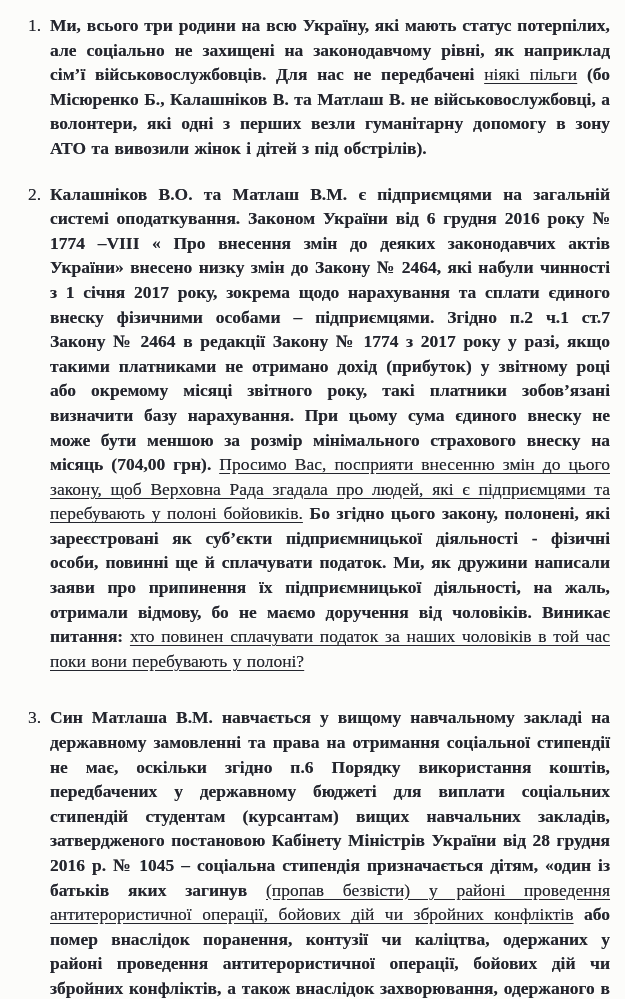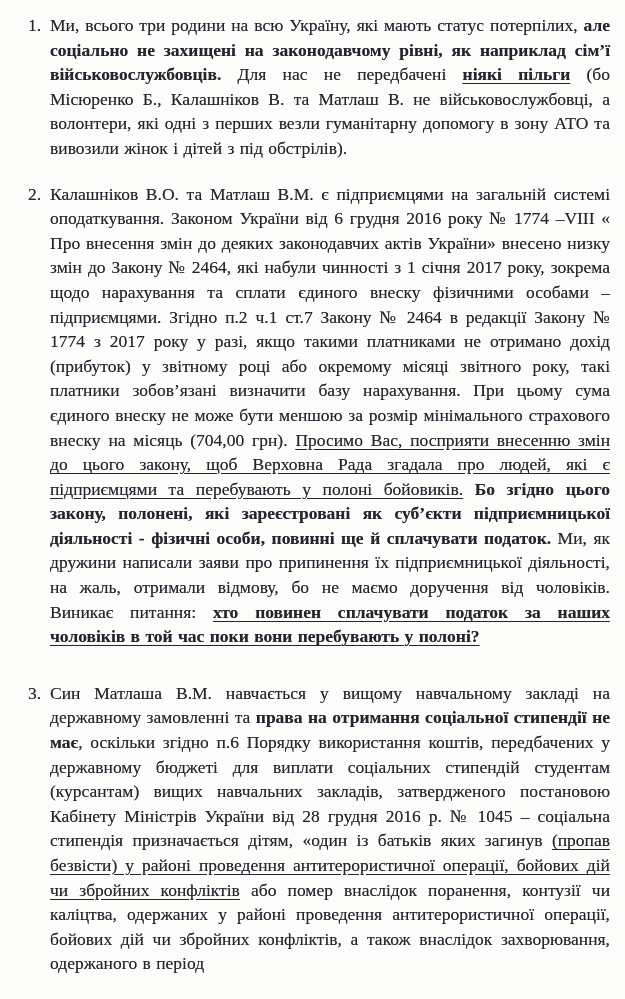--- a/index.html
+++ b/index.html
@@ -33,25 +33,25 @@
     text-shadow: 0 0 0.5px rgba(36,38,46,0.55);
   }
   .item-body {
     flex: 1;
     font-size: 17.5px;
     line-height: 24.6px;
     text-align: justify;
     word-spacing: 1px;
     text-shadow: 0 0 0.5px rgba(36,38,46,0.55);
   }
-  .run.regular { font-weight: normal; }
+  .run.regular { font-weight: bold; }
   .run.bold { font-weight: bold; }
   .run.underline { text-decoration: underline; text-underline-offset: 3px; }
   .run.bold-underline {
-    font-weight: bold;
+    font-weight: normal;
     text-decoration: underline;
     text-underline-offset: 3px;
   }
 </style>
 </head>
 <body>
 
 <div class="page">
   <div class="doc-list">
       <div class="doc-item">

